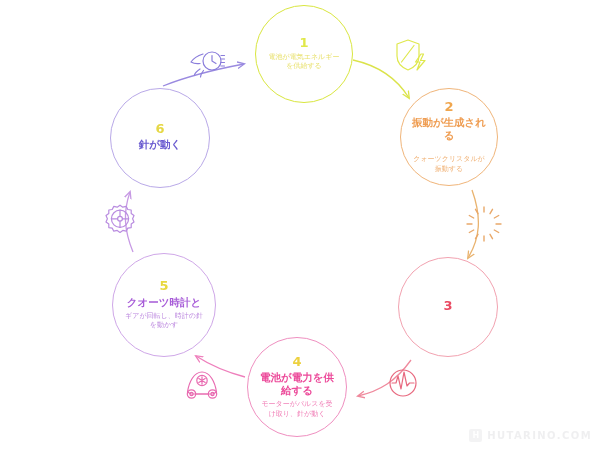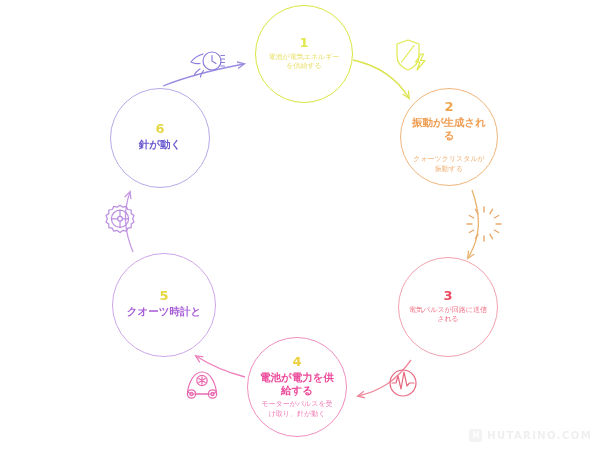--- a/index.html
+++ b/index.html
@@ -129,32 +129,32 @@
   </div>
 
   <div class="node n2" id="node2">
     <div class="num">2</div>
     <div class="ttl">振動が生成される</div>
     <div class="sub">クォーツクリスタルが振動する</div>
   </div>
 
   <div class="node n3" id="node3">
     <div class="num">3</div>
-    <div class="sub">電気パルスが回路に送信される</div>
   </div>
 
   <div class="node n4" id="node4">
     <div class="num">4</div>
     <div class="ttl">電池が電力を供給する</div>
     <div class="sub">モーターがパルスを受け取り、針が動く</div>
   </div>
 
   <div class="node n5" id="node5">
     <div class="num">5</div>
     <div class="ttl">クオーツ時計と</div>
+    <div class="sub">ギアが回転し、時計の針を動かす</div>
   </div>
 
   <div class="node n6" id="node6">
     <div class="num">6</div>
     <div class="ttl">針が動く</div>
   </div>
 
 
   <div class="icon" id="icon-watch">
     <svg viewBox="0 0 46 40" width="46" height="40">

